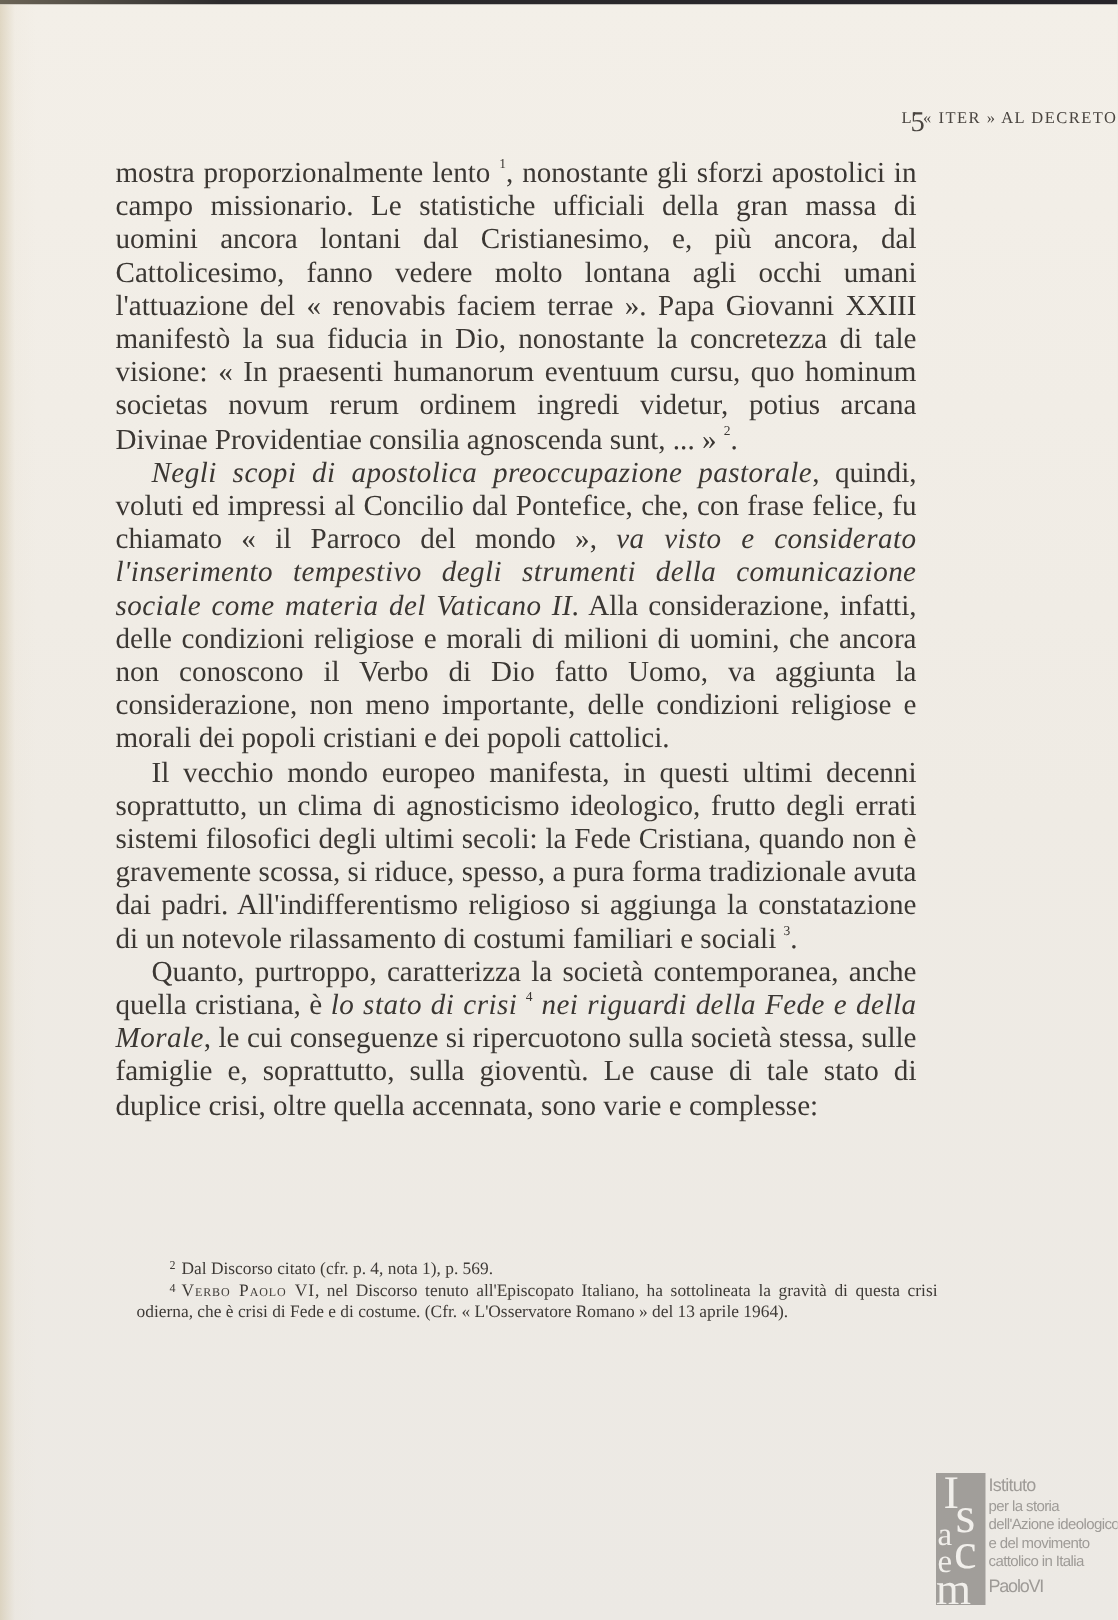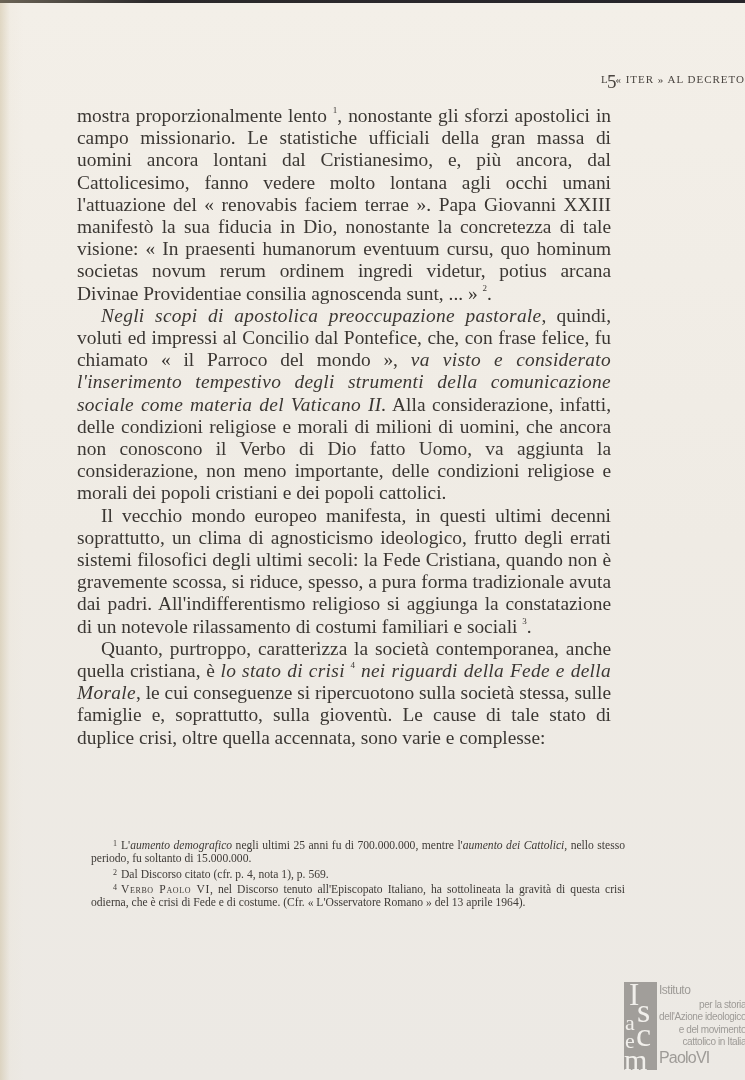--- a/index.html
+++ b/index.html
@@ -116,22 +116,22 @@
     }
     .logo-text {
       position: absolute;
       left: 35px;
       top: 0;
       font-family: "Liberation Sans", sans-serif;
       color: #9e9b97;
       white-space: nowrap;
     }
     .logo-text .l1 { font-size: 12px; line-height: 17px; letter-spacing: -0.5px; }
-    .logo-text .ls { font-size: 10px; line-height: 12.4px; letter-spacing: -0.4px; text-align: right; }
-    .logo-text .l6 { font-size: 16px; line-height: 17px; letter-spacing: -0.8px; }
+    .logo-text .ls { font-size: 10px; line-height: 12.4px; letter-spacing: -0.4px; }
+    .logo-text .l6 { font-size: 12px; line-height: 17px; letter-spacing: -0.8px; }
   </style>
 </head>
 <body>
 
 <div class="top-edge"></div>
 
 <div class="page">
 
   <div class="running-head">L' « ITER » AL DECRETO</div>
   <div class="page-number">5</div>
@@ -140,21 +140,20 @@
     <div class="para"><span>mostra proporzionalmente lento</span>&nbsp;<sup>1</sup><span>, nonostante gli sforzi apostolici in campo missionario. Le statistiche ufficiali della gran massa di uomini ancora lontani dal Cristianesimo, e, più ancora, dal Cattolicesimo, fanno vedere molto lontana agli occhi umani l'attuazione del « renovabis faciem terrae ». Papa Giovanni XXIII manifestò la sua fiducia in Dio, nonostante la concretezza di tale visione: « In praesenti humanorum eventuum cursu, quo hominum societas novum rerum ordinem ingredi videtur, potius arcana Divinae Providentiae consilia agnoscenda sunt, ... »</span>&nbsp;<sup>2</sup><span>.</span></div>
 
     <div class="para indent"><em>Negli scopi di apostolica preoccupazione pastorale</em><span>, quindi, voluti ed impressi al Concilio dal Pontefice, che, con frase felice, fu chiamato « il Parroco del mondo », </span><em>va visto e considerato l'inserimento tempestivo degli strumenti della comunicazione sociale come materia del Vaticano II.</em><span> Alla considerazione, infatti, delle condizioni religiose e morali di milioni di uomini, che ancora non conoscono il Verbo di Dio fatto Uomo, va aggiunta la considerazione, non meno importante, delle condizioni religiose e morali dei popoli cristiani e dei popoli cattolici.</span></div>
 
     <div class="para indent"><span>Il vecchio mondo europeo manifesta, in questi ultimi decenni soprattutto, un clima di agnosticismo ideologico, frutto degli errati sistemi filosofici degli ultimi secoli: la Fede Cristiana, quando non è gravemente scossa, si riduce, spesso, a pura forma tradizionale avuta dai padri. All'indifferentismo religioso si aggiunga la constatazione di un notevole rilassamento di costumi familiari e sociali</span>&nbsp;<sup>3</sup><span>.</span></div>
 
     <div class="para indent"><span>Quanto, purtroppo, caratterizza la società contemporanea, anche quella cristiana, è </span><em>lo stato di crisi</em>&nbsp;<sup>4</sup><em> nei riguardi della Fede e della Morale</em><span>, le cui conseguenze si ripercuotono sulla società stessa, sulle famiglie e, soprattutto, sulla gioventù. Le cause di tale stato di duplice crisi, oltre quella accennata, sono varie e complesse:</span></div>
   </div>
 
   <div class="footnotes">
-    <p><span class="fn-num">1</span><span>L'</span><em>aumento demografico</em><span> negli ultimi 25 anni fu di 700.000.000, mentre l'</span><em>aumento dei Cattolici</em><span>, nello stesso periodo, fu soltanto di 15.000.000.</span></p>
     <p><span class="fn-num">2</span><span>Dal Discorso citato (cfr. p. 4, nota 1), p. 569.</span></p>
     <p><span class="fn-num">4</span><span class="smallcaps">Verbo Paolo VI</span><span>, nel Discorso tenuto all'Episcopato Italiano, ha sottolineata la gravità di questa crisi odierna, che è crisi di Fede e di costume. (Cfr. « L'Osservatore Romano » del 13 aprile 1964).</span></p>
   </div>
 
   <div class="logo">
     <div class="logo-mark">
       <span style="left:5px; top:-3px; font-size:31px;">I</span>
       <span style="left:13px; top:12px; font-size:34px;">s</span>
       <span style="left:1px; top:30px; font-size:22px;">a</span>
       <span style="left:1px; top:48px; font-size:22px;">e</span>

